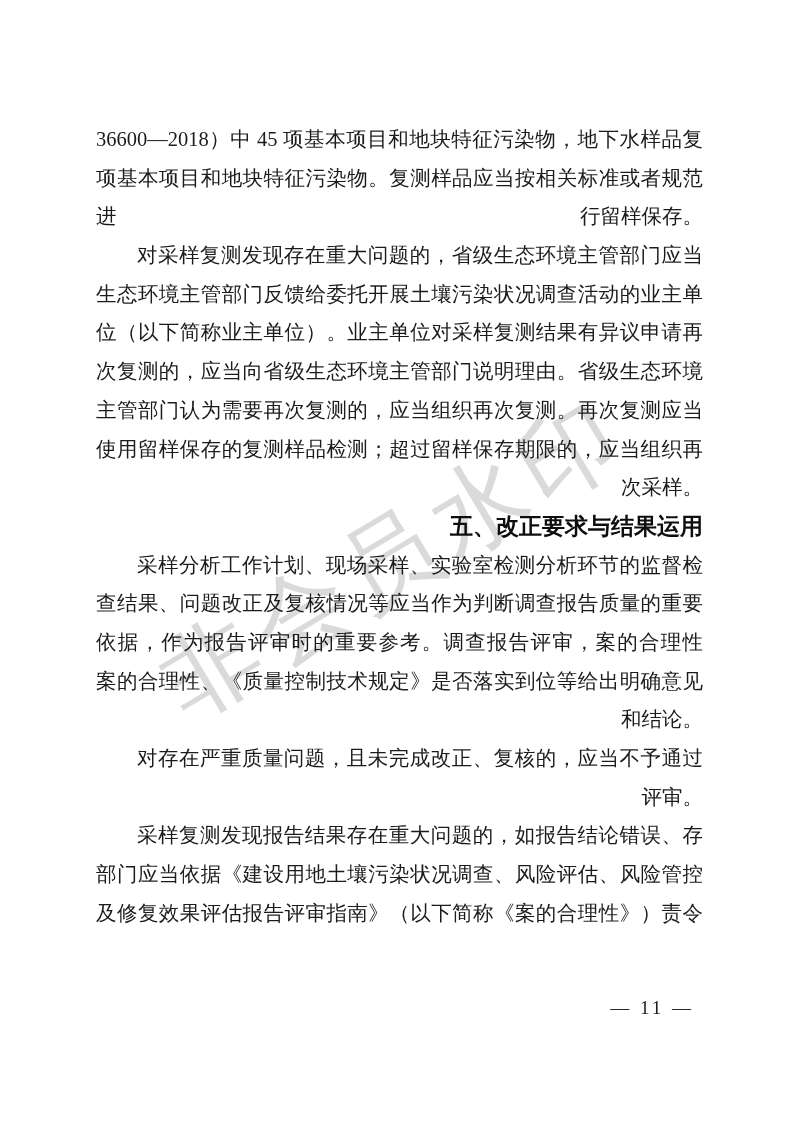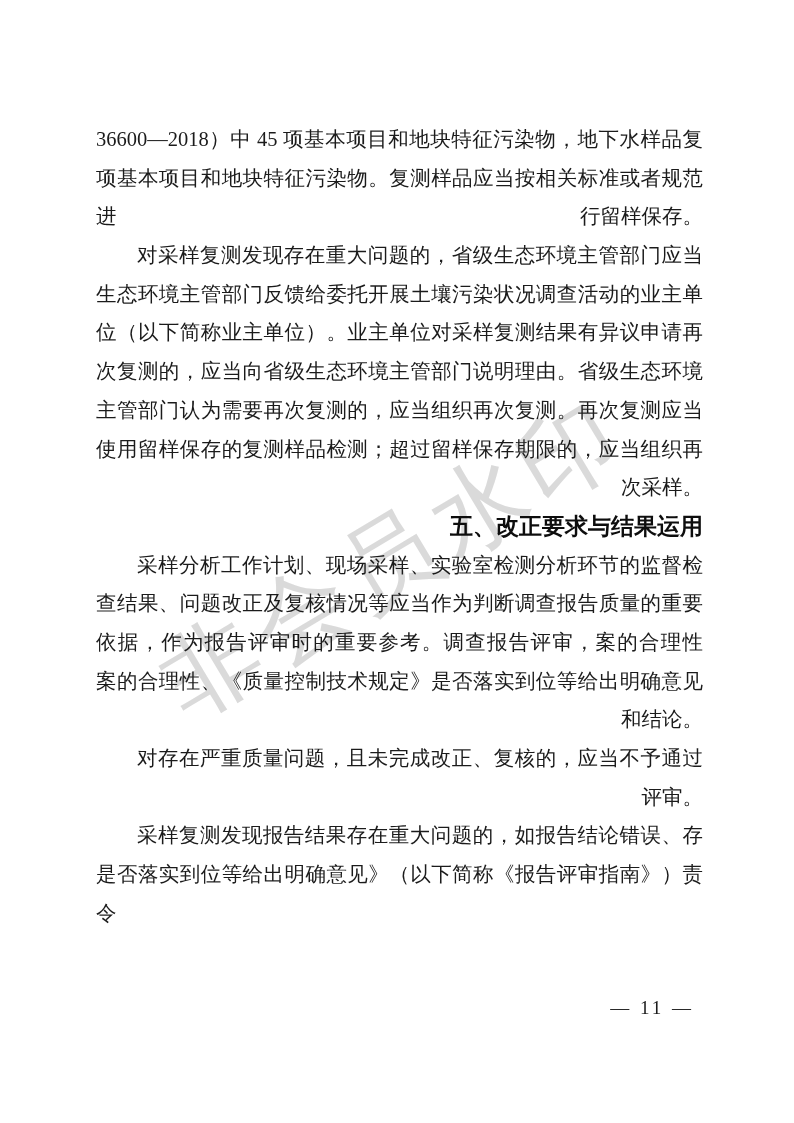--- a/index.html
+++ b/index.html
@@ -92,17 +92,18 @@
       <div class="line">次采样。</div>
       <div class="line heading indent">五、改正要求与结果运用</div>
       <div class="line indent full">采样分析工作计划、现场采样、实验室检测分析环节的监督检</div>
       <div class="line full">查结果、问题改正及复核情况等应当作为判断调查报告质量的重要</div>
       <div class="line full">依据，作为报告评审时的重要参考。调查报告评审，案的合理性</div>
       <div class="line full">案的合理性、《质量控制技术规定》是否落实到位等给出明确意见</div>
       <div class="line">和结论。</div>
       <div class="line indent full">对存在严重质量问题，且未完成改正、复核的，应当不予通过</div>
       <div class="line">评审。</div>
       <div class="line indent full">采样复测发现报告结果存在重大问题的，如报告结论错误、存</div>
-      <div class="line full">是否落实到位等给出明确意见》（以下简称《报告评审指南》）责令</div>
+      <div class="line full">部门应当依据《建设用地土壤污染状况调查、风险评估、风险管控</div>
+      <div class="line full">及修复效果评估报告评审指南》（以下简称《案的合理性》）责令</div>
     </div>
 
   <div class="page-number">— 11 —</div>
 </div>
 
 </body></html>

